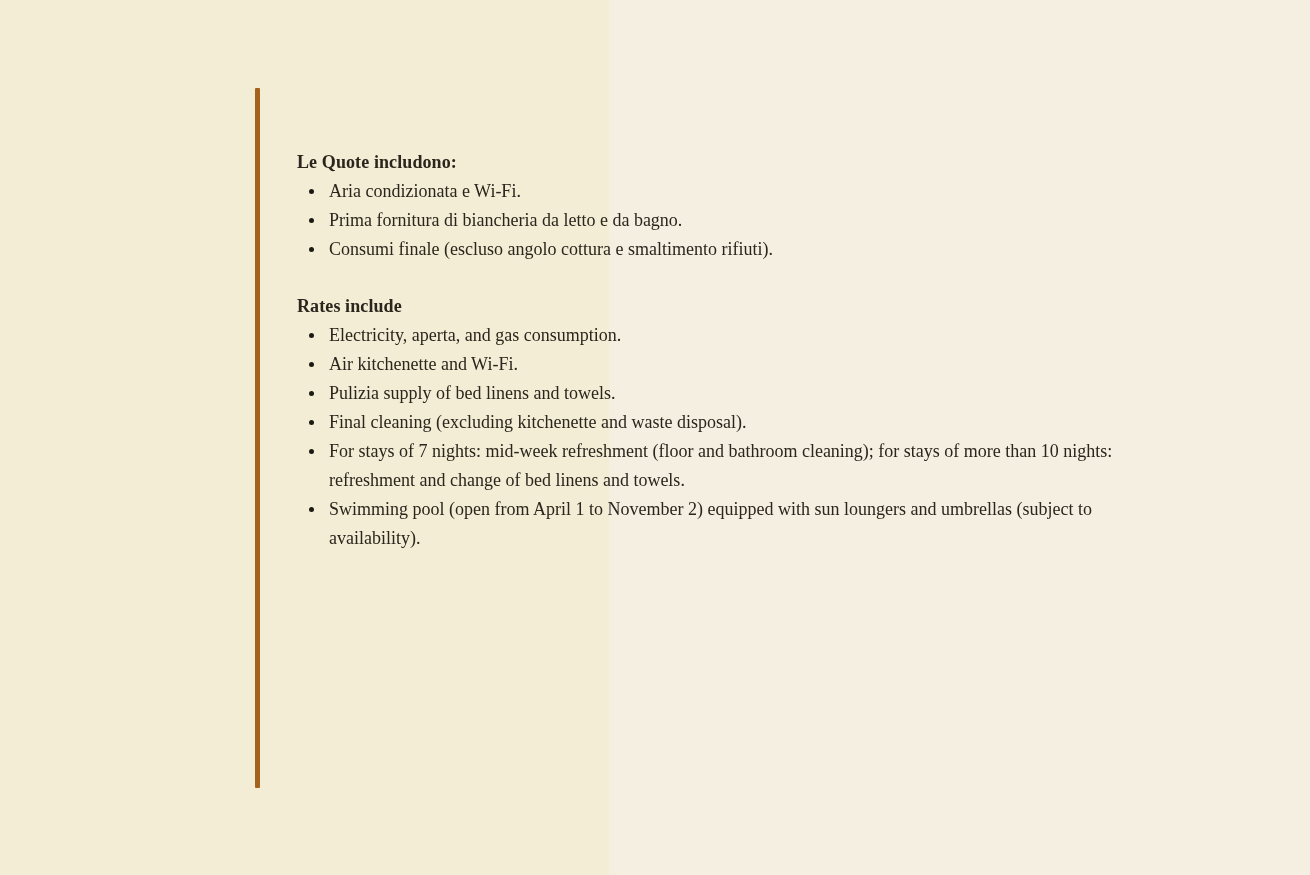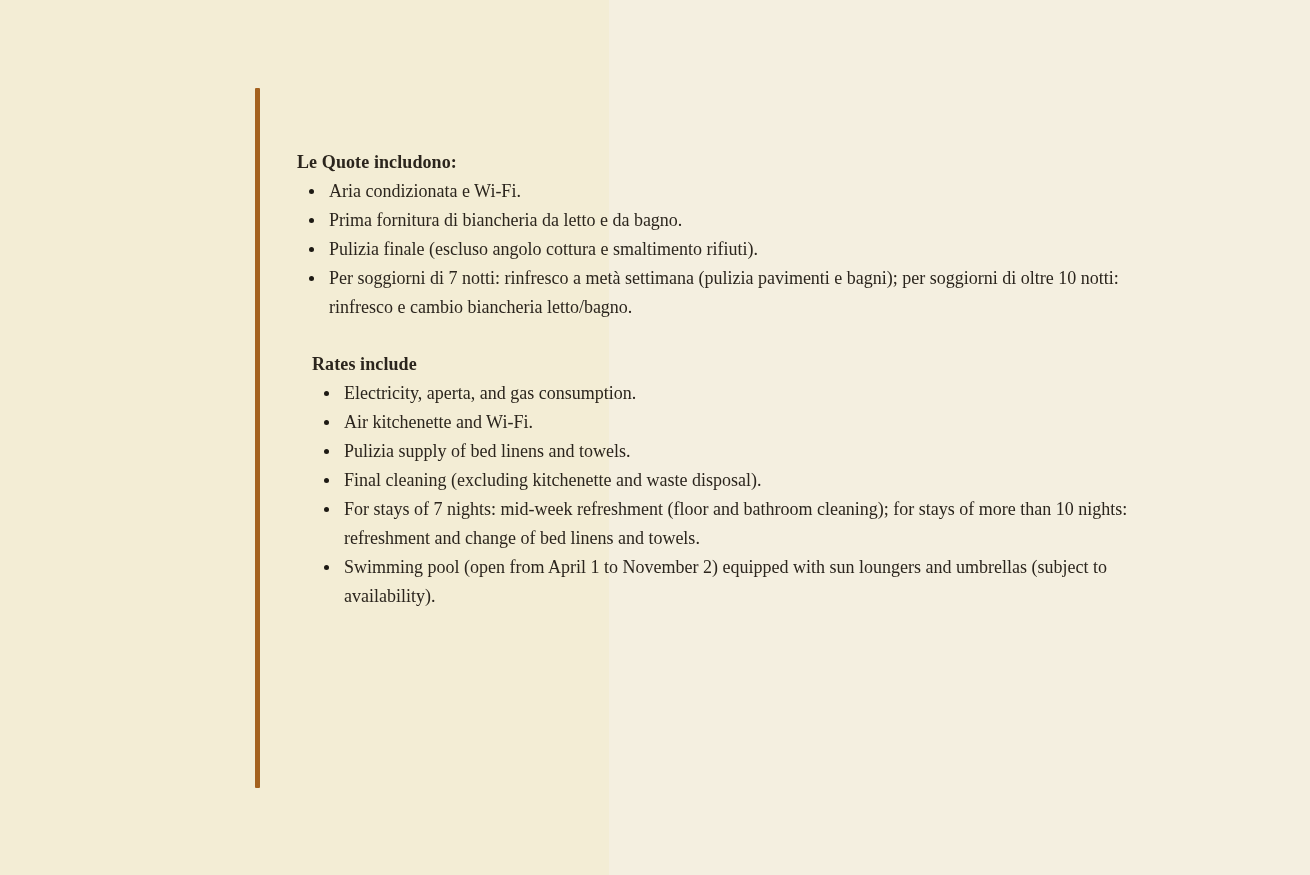--- a/index.html
+++ b/index.html
@@ -25,21 +25,20 @@
     border-radius:1px;
   }
   .content{
     position:absolute;
     left:297px;
     top:148px;
     width:890px;
   }
   .section + .section{
     margin-top:28px;
-    margin-left:15px;
   }
   .section-heading{
     font-size:18px;
     line-height:29px;
     font-weight:bold;
     letter-spacing:.1px;
   }
   ul.bullet-list{
     list-style:none;
     margin:0;
@@ -66,22 +65,21 @@
 
 <div class="accent-line"></div>
 
 <div class="content">
 
   <div class="section">
     <h2 class="section-heading">Le Quote includono:</h2>
     <ul class="bullet-list">
       <li>Aria condizionata e Wi-Fi.</li>
       <li>Prima fornitura di biancheria da letto e da bagno.</li>
-      <li>Pulizia finale (escluso angolo cottura e smaltimento rifiuti).</li>
-      <li>Per soggiorni di 7 notti: rinfresco a metà settimana (pulizia pavimenti e bagni); per soggiorni di oltre 10 notti: rinfresco e cambio biancheria letto/bagno.</li>
+      <li>Consumi finale (escluso angolo cottura e smaltimento rifiuti).</li>
     </ul>
   </div>
 
   <div class="section">
     <h2 class="section-heading">Rates include</h2>
     <ul class="bullet-list">
       <li>Electricity, aperta, and gas consumption.</li>
       <li>Air kitchenette and Wi-Fi.</li>
       <li>Pulizia supply of bed linens and towels.</li>
       <li>Final cleaning (excluding kitchenette and waste disposal).</li>

